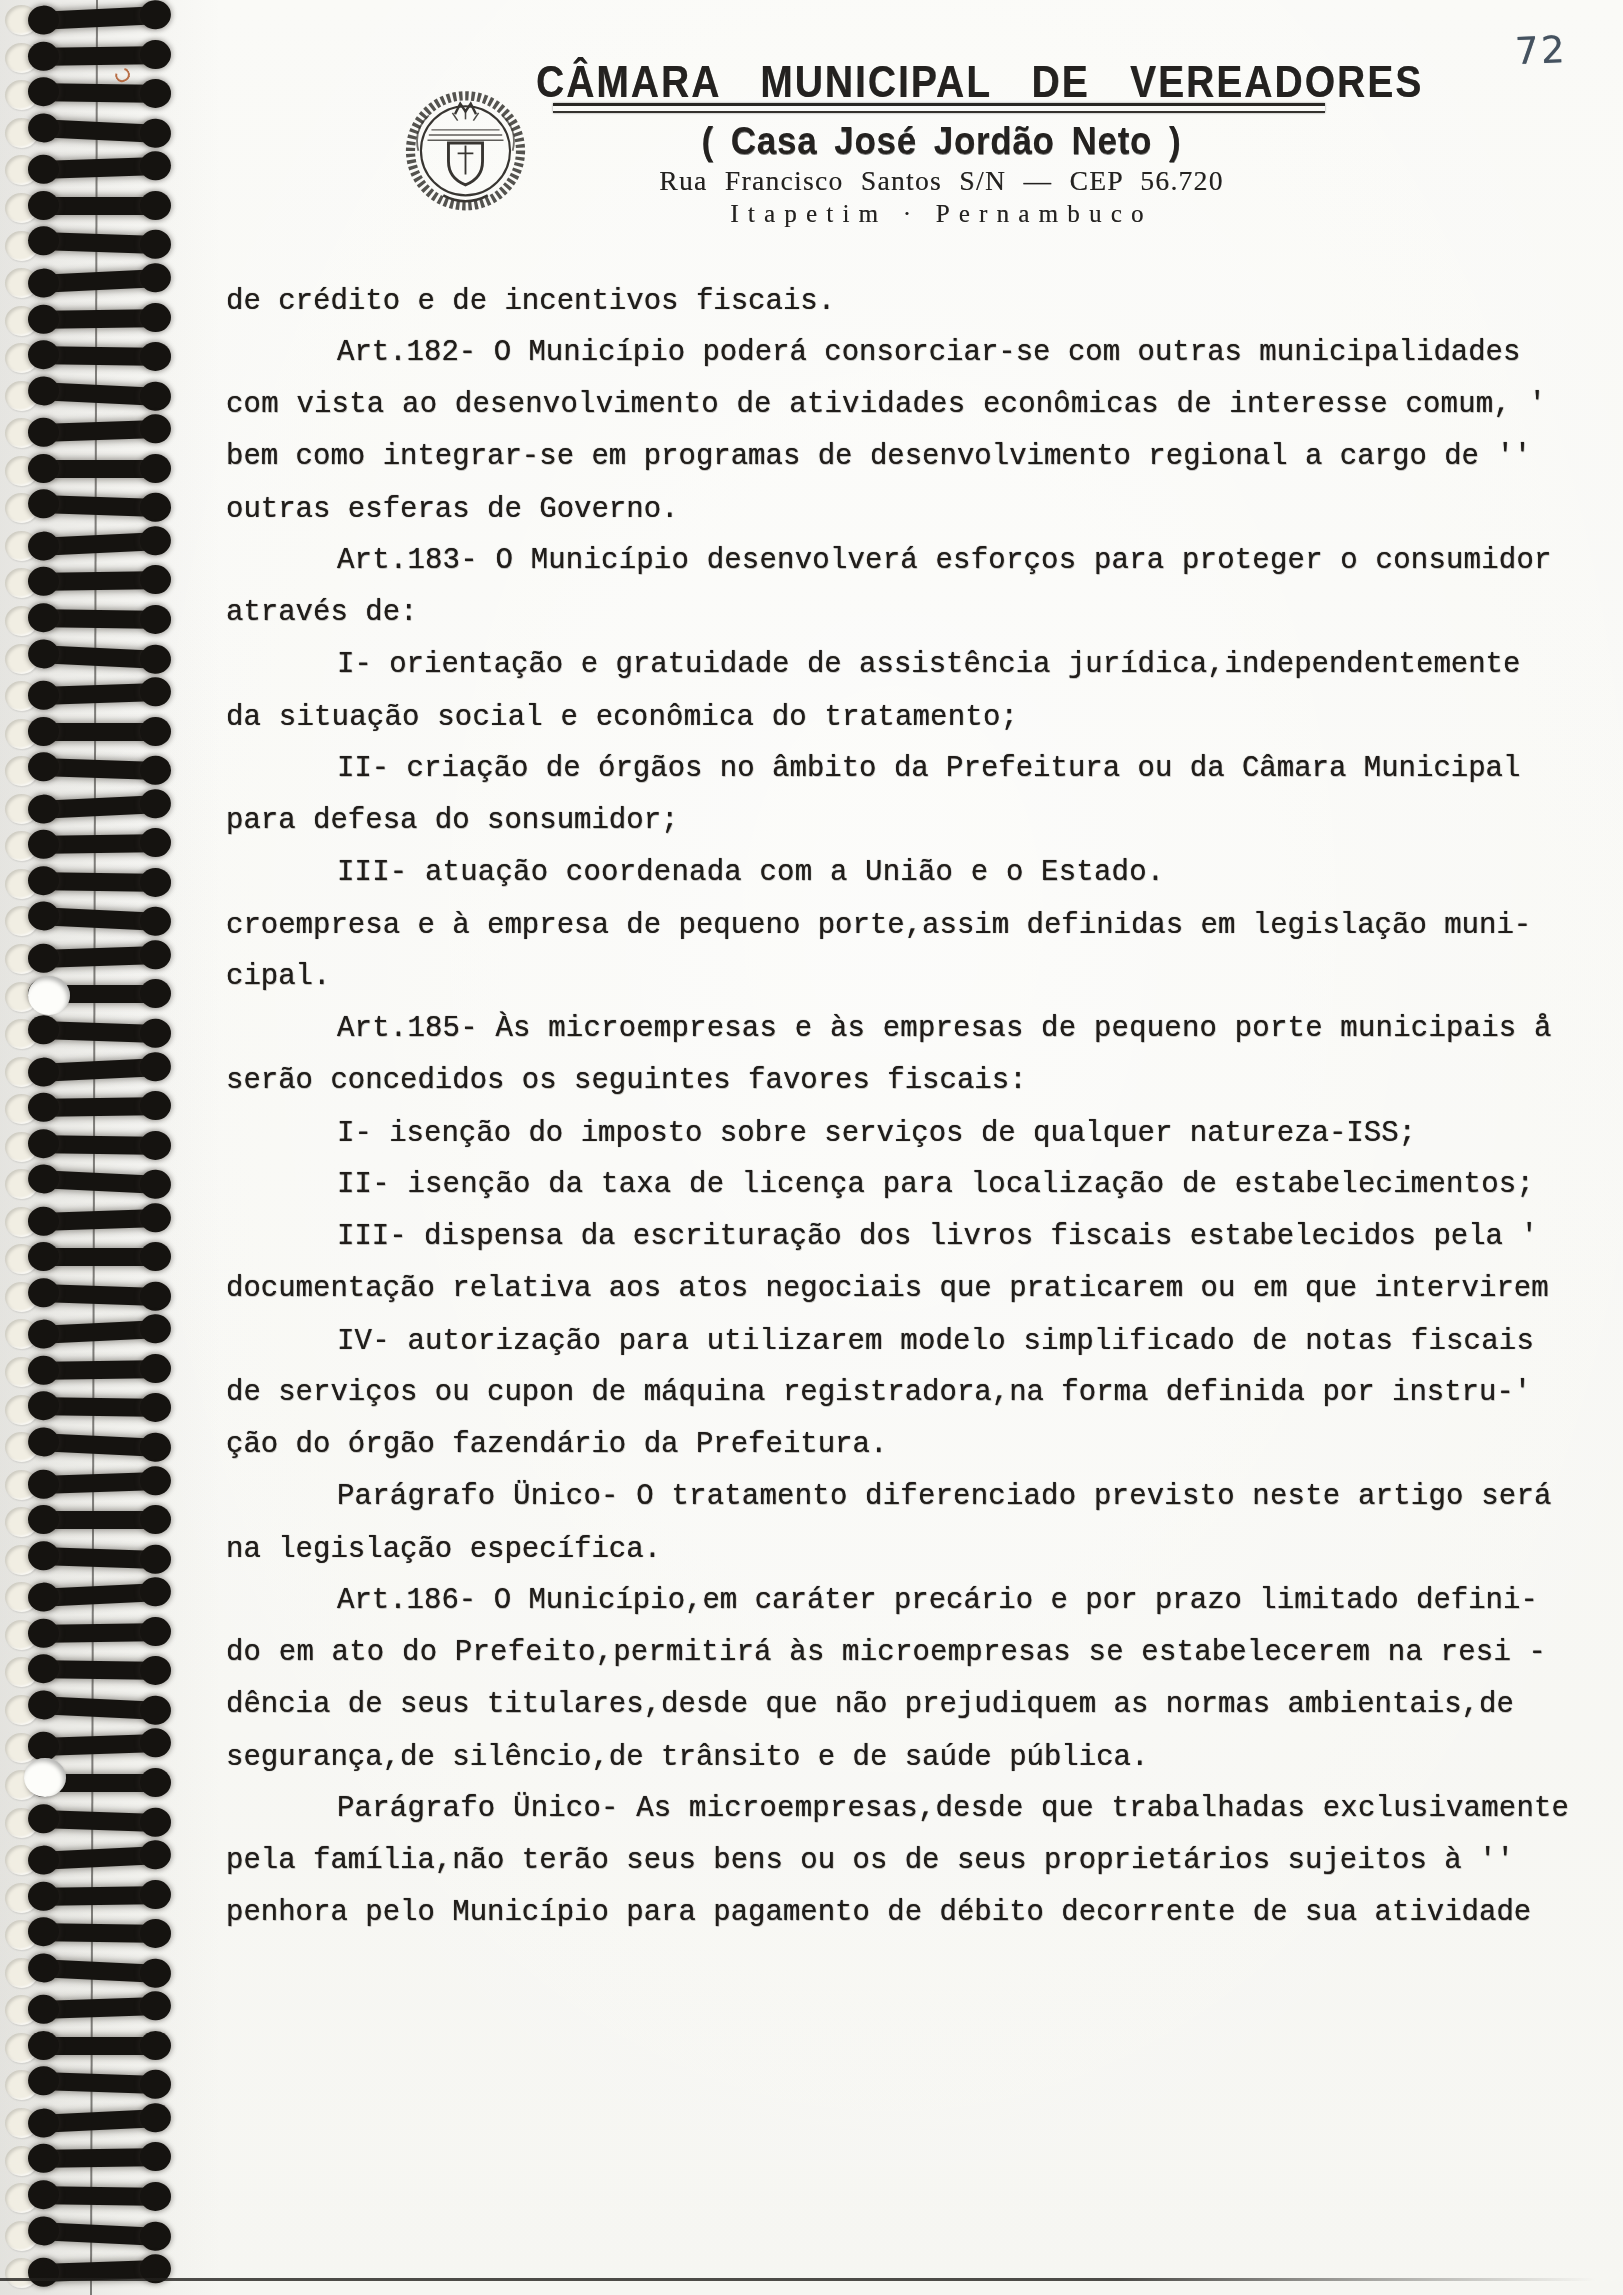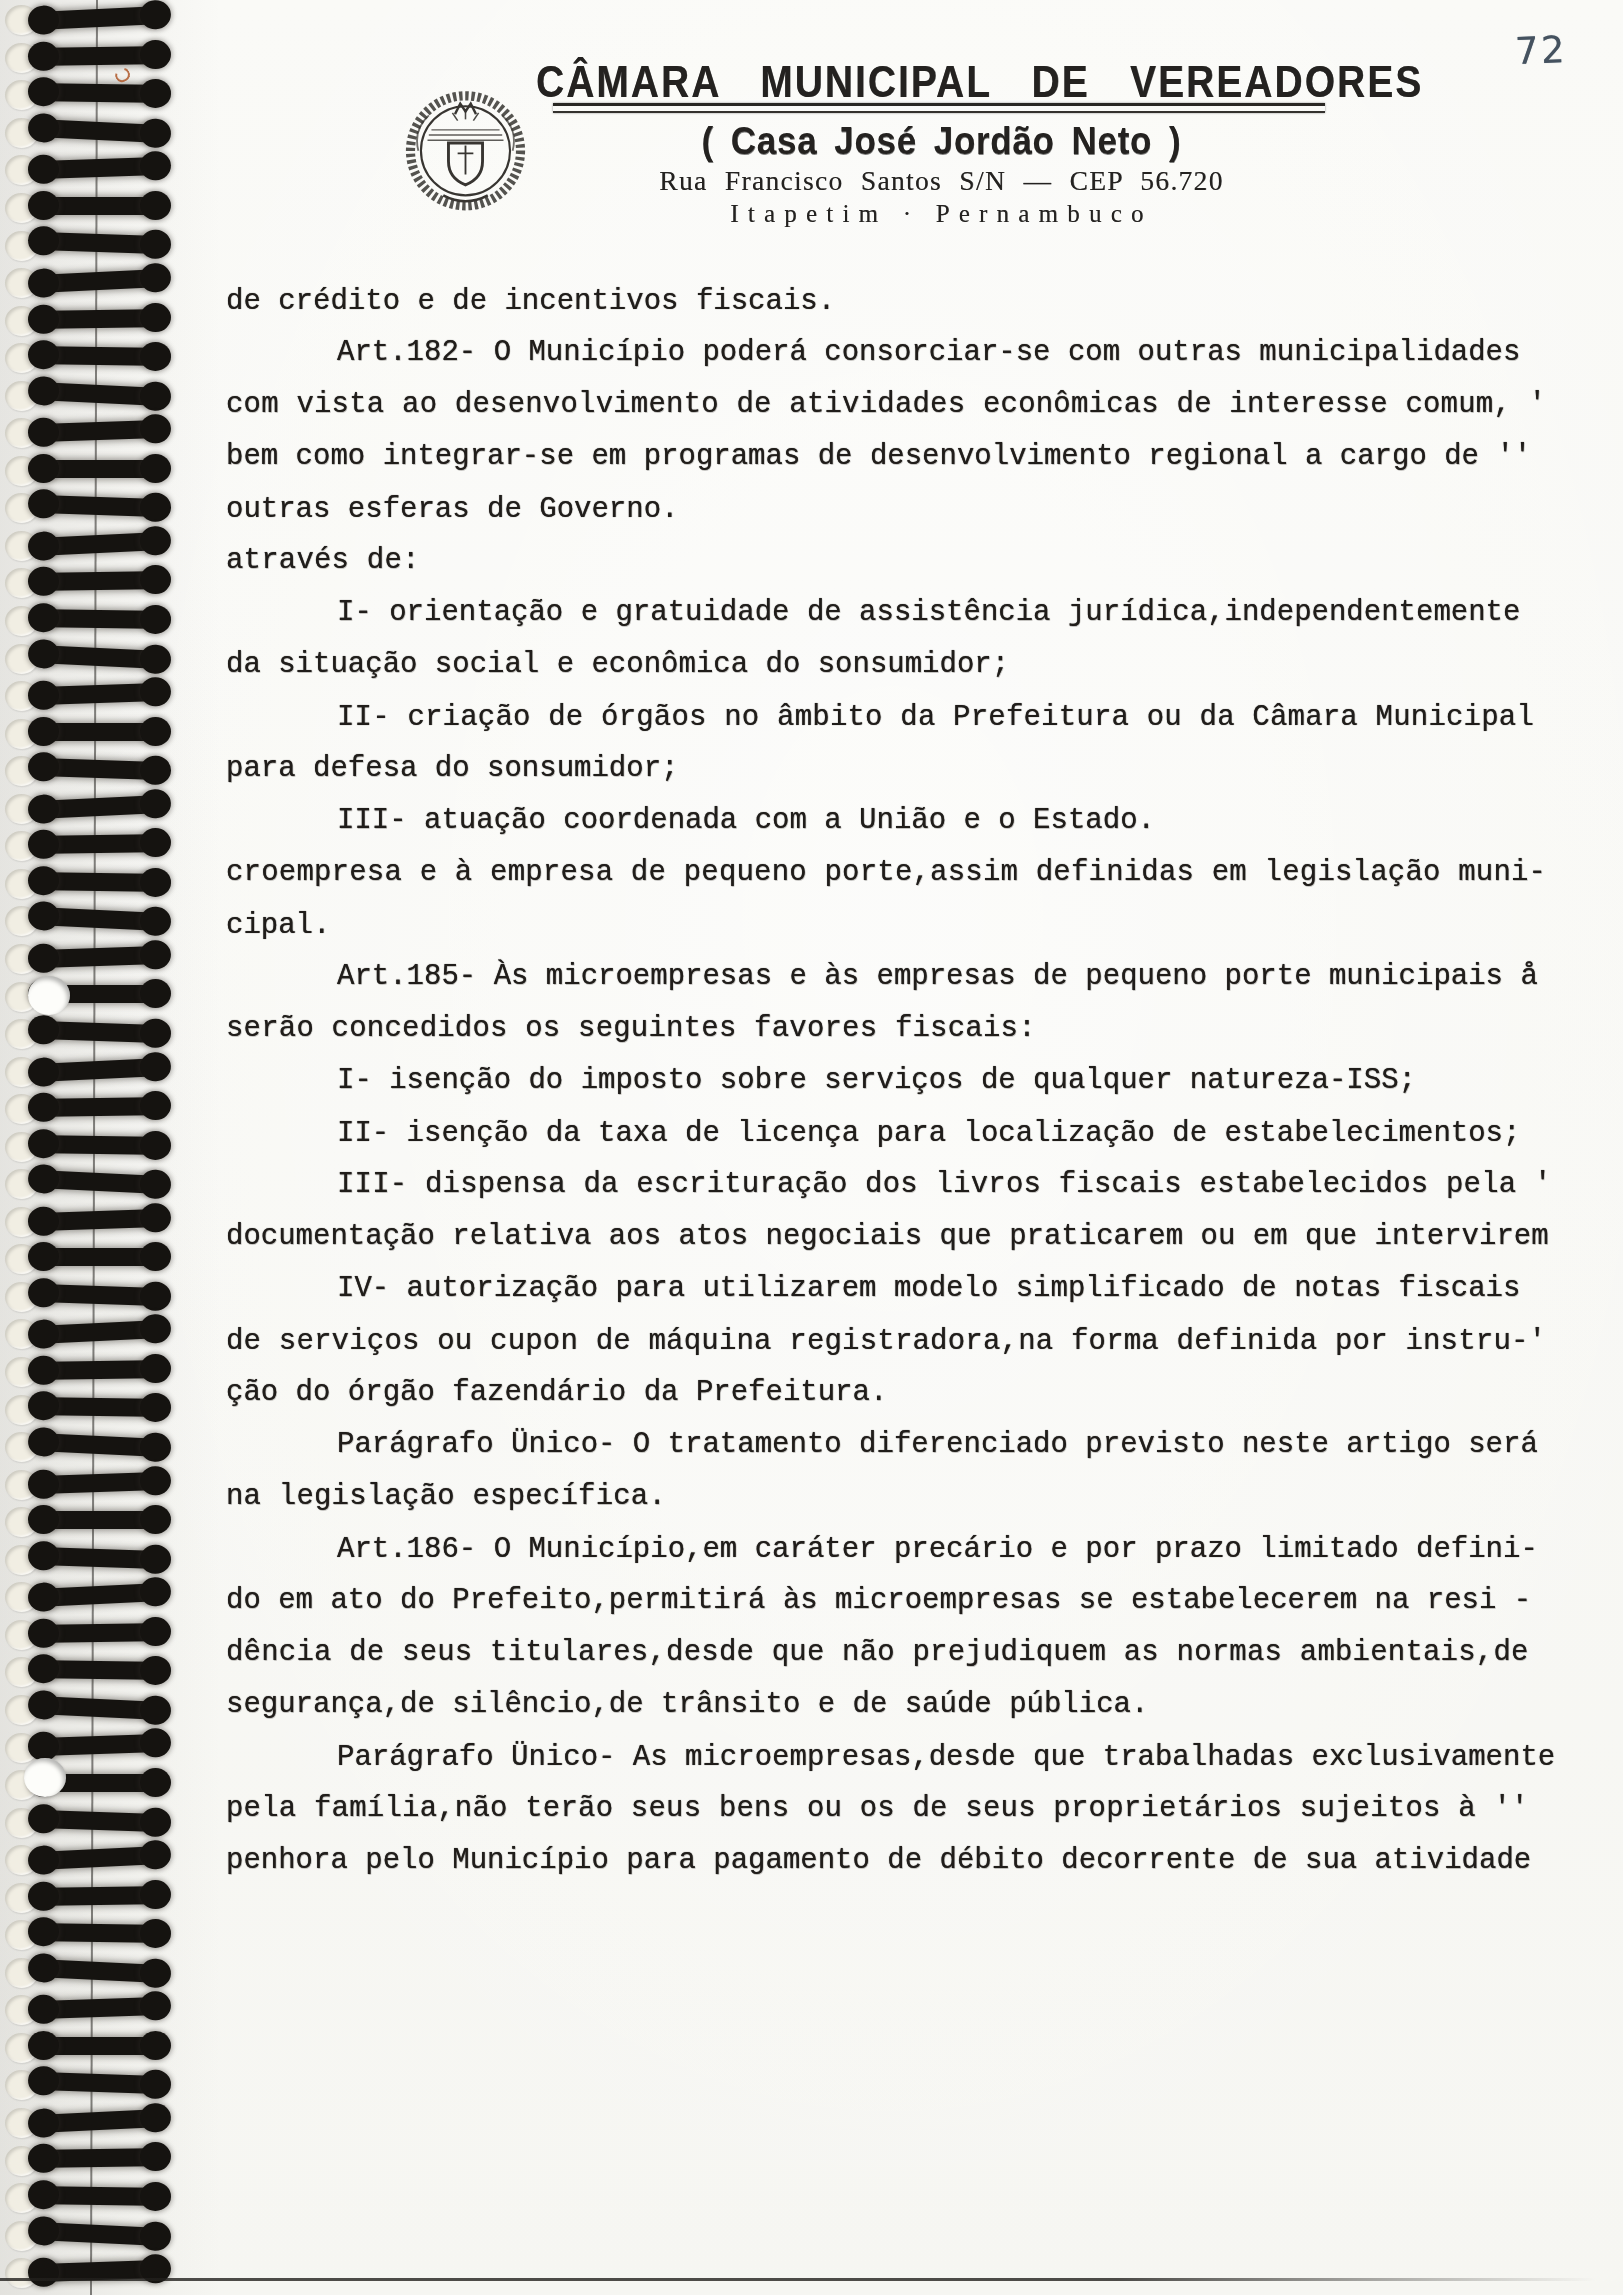--- a/index.html
+++ b/index.html
@@ -279,23 +279,24 @@
   <div class="hdr building" style="position:absolute;">( Casa José Jordão Neto )</div>
   <div class="hdr address" style="position:absolute;">Rua Francisco Santos S/N — CEP 56.720</div>
   <div class="hdr location" style="position:absolute;">Itapetim · Pernambuco</div>
 
   <main class="doc-body" id="doc-body">
       <div class="line">de crédito e de incentivos fiscais.</div>
       <div class="line indent">Art.182- O Município poderá consorciar-se com outras municipalidades</div>
       <div class="line">com vista ao desenvolvimento de atividades econômicas de interesse comum, '</div>
       <div class="line">bem como integrar-se em programas de desenvolvimento regional a cargo de ''</div>
       <div class="line">outras esferas de Governo.</div>
+      <div class="line indent">Art.183- O Município desenvolverá esforços para proteger o consumidor</div>
       <div class="line">através de:</div>
       <div class="line indent">I- orientação e gratuidade de assistência jurídica,independentemente</div>
-      <div class="line">da situação social e econômica do sonsumidor;</div>
+      <div class="line">da situação social e econômica do tratamento;</div>
       <div class="line indent">II- criação de órgãos no âmbito da Prefeitura ou da Câmara Municipal</div>
       <div class="line">para defesa do sonsumidor;</div>
       <div class="line indent">III- atuação coordenada com a União e o Estado.</div>
       <div class="line">croempresa e à empresa de pequeno porte,assim definidas em legislação muni-</div>
       <div class="line">cipal.</div>
       <div class="line indent">Art.185- Às microempresas e às empresas de pequeno porte municipais å</div>
       <div class="line">serão concedidos os seguintes favores fiscais:</div>
       <div class="line indent">I- isenção do imposto sobre serviços de qualquer natureza-ISS;</div>
       <div class="line indent">II- isenção da taxa de licença para localização de estabelecimentos;</div>
       <div class="line indent">III- dispensa da escrituração dos livros fiscais estabelecidos pela '</div>

